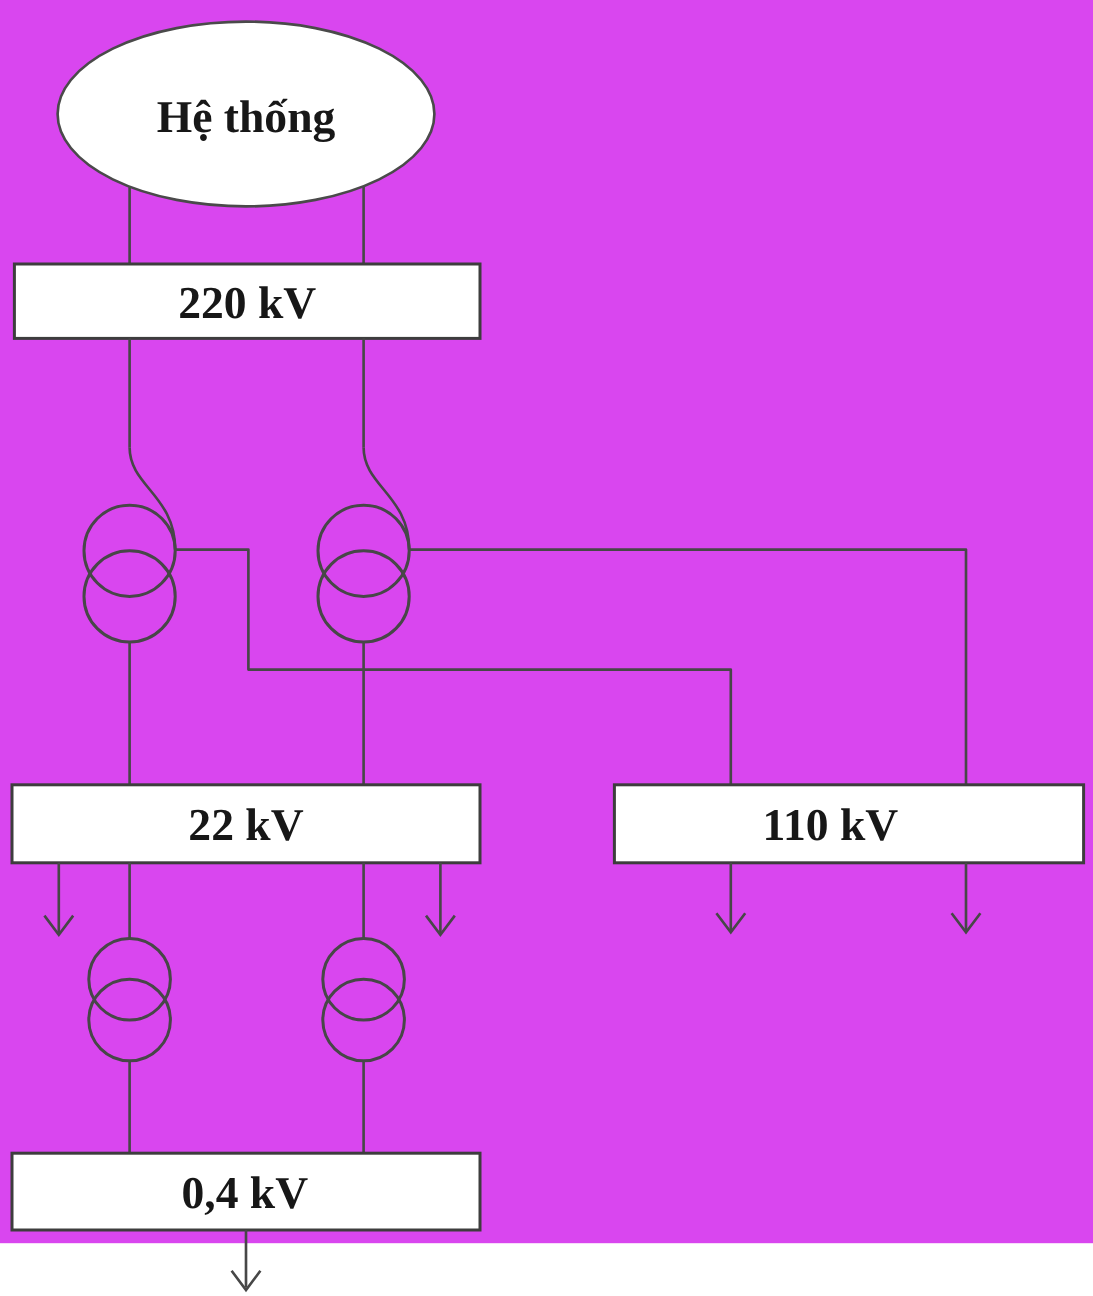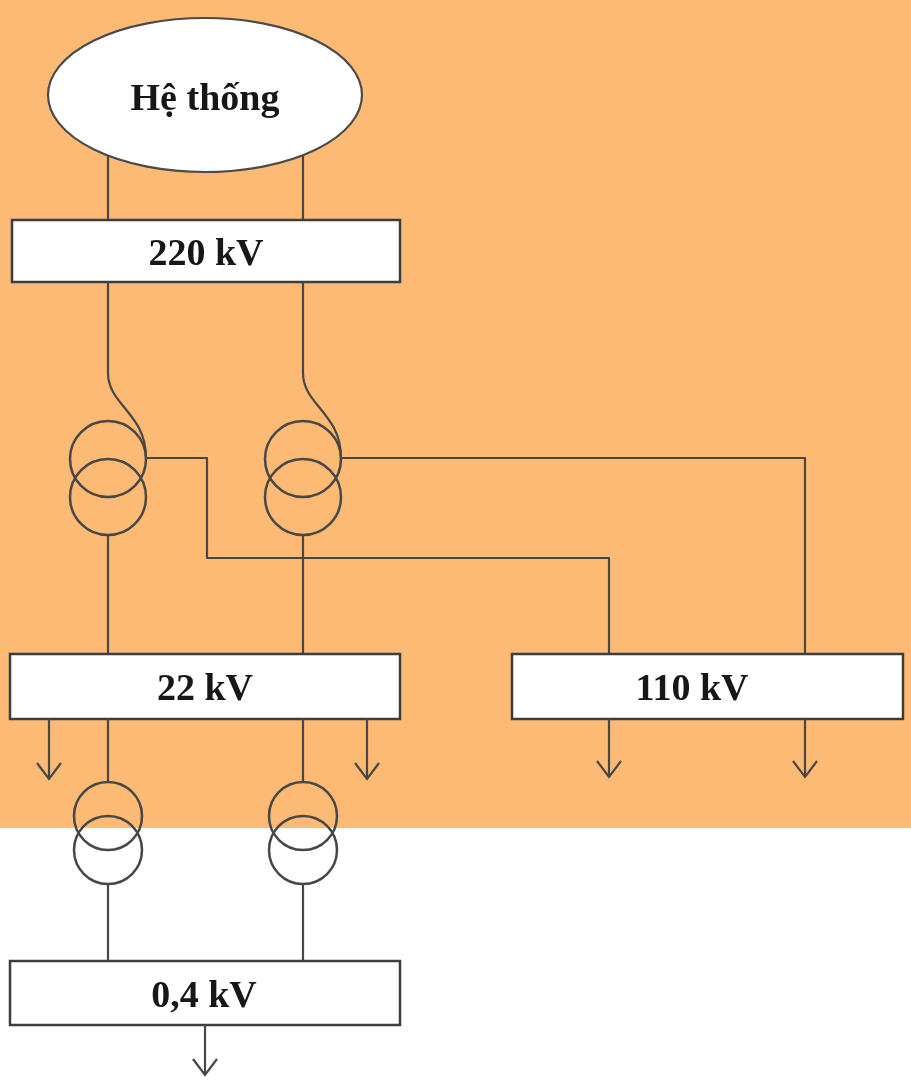--- a/index.html
+++ b/index.html
@@ -6,22 +6,22 @@
     margin: 0;
     padding: 0;
     background: #ffffff;
     width: 911px;
     height: 1080px;
     overflow: hidden;
   }
   .canvas-wrap {
     position: relative;
     width: 911px;
-    height: 828px;
-    background: #fdba74;
+    height: 1036px;
+    background: #d946ef;
   }
   svg { display: block; }
   .ln {
     fill: none;
     stroke: #474747;
     stroke-width: 2.2;
     stroke-linecap: butt;
     stroke-linejoin: round;
   }
   .circ {

